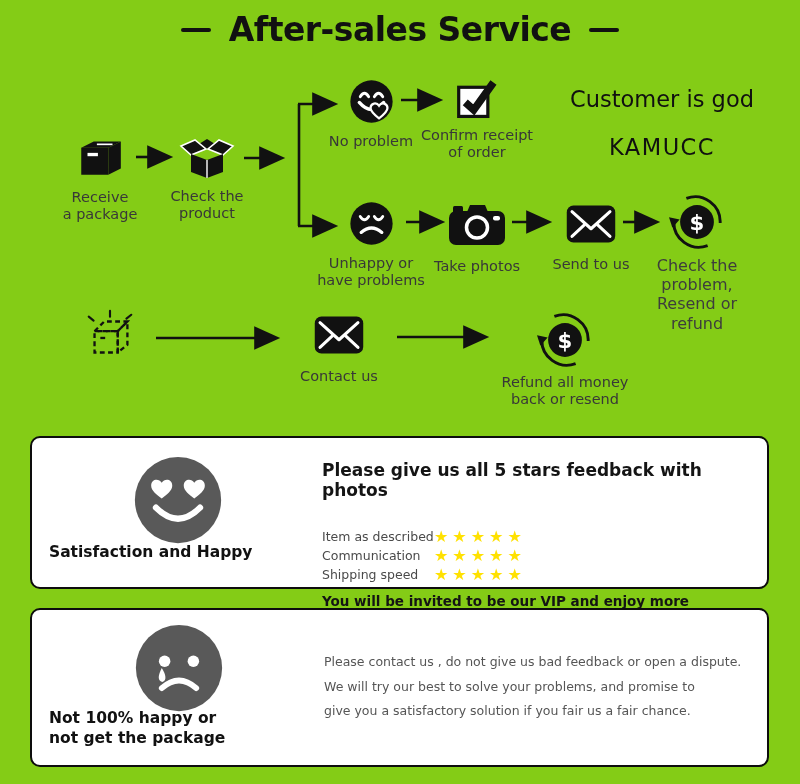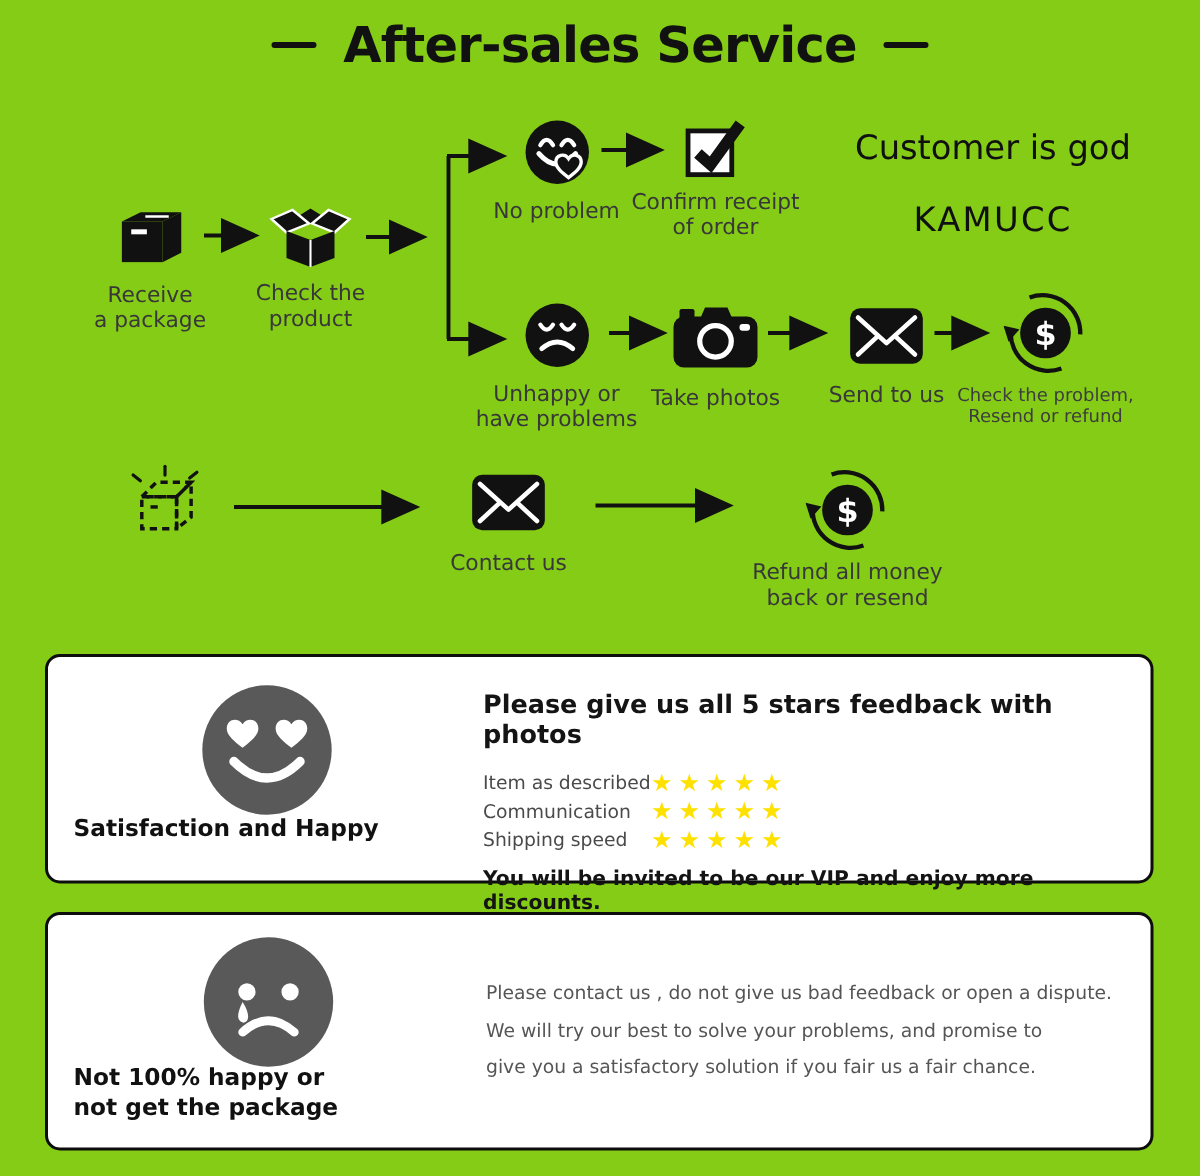--- a/index.html
+++ b/index.html
@@ -5,21 +5,21 @@
   html,body{margin:0;padding:0;background:#fff;}
   .canvas{position:relative;width:800px;height:784px;background:#84cc16;overflow:hidden;
           font-family:"DejaVu Sans","Liberation Sans",sans-serif;color:#111;}
   
   .title-row{position:absolute;top:10px;left:0;width:800px;display:flex;align-items:center;justify-content:center;gap:18px;}
   .title-dash{width:30px;height:4px;background:#111;border-radius:2px;}
   .title-text{font-size:33px;font-weight:bold;letter-spacing:-0.5px;color:#111;}
   
   .node{position:absolute;display:flex;flex-direction:column;align-items:center;gap:8px;text-align:center;}
   .lbl{font-size:14.5px;color:#383838;line-height:1.2;white-space:pre-line;}
-  .lbl.sm{font-size:12px;color:#3d3d3d;}
+  .lbl.sm{font-size:16px;color:#3d3d3d;}
   .brand{position:absolute;left:552px;width:220px;text-align:center;color:#101010;}
   .brand.slogan{top:73px;font-size:22.5px;margin-top:13px;}
   .brand.name{top:134px;font-size:22.5px;letter-spacing:1.5px;}
   svg{display:block;}
   .arrows{position:absolute;left:0;top:0;pointer-events:none;}
   
   .bigbox{position:absolute;left:30px;width:735px;border:2.5px solid #0d0d0d;border-radius:10px;background:#fff;}
   .box1{top:436px;height:149px;}
   .box2{top:608px;height:155px;}
   .smiley{position:absolute;}
@@ -197,21 +197,21 @@
     <svg class="smiley" style="left:100px;top:16px" width="92" height="92" viewBox="0 0 96 96">
       <circle cx="48" cy="48" r="45" fill="#595959"></circle>
       <path d="M31,30 C28,25 20,26 20,33 C20,38 25.5,42 31,46.5 C36.5,42 42,38 42,33 C42,26 34,25 31,30 Z" fill="#fff"></path>
       <path d="M65,30 C62,25 54,26 54,33 C54,38 59.5,42 65,46.5 C70.5,42 76,38 76,33 C76,26 68,25 65,30 Z" fill="#fff"></path>
       <path d="M25,56 Q48,79 71,56" stroke="#fff" stroke-width="6.5" fill="none" stroke-linecap="round"></path>
     </svg>
     <div class="caption" style="top:104px">Satisfaction and Happy</div>
 
     <div class="right-col" style="left:290px;top:22px">
       <div class="rc-heading">Please give us all 5 stars feedback with photos</div>
-      <div style="margin-top:12px">
+      <div style="margin-top:27px">
         <div class="rating-row">
           <span class="rating-label">Item as described</span>
           <span class="stars" style="color:#FFE100">★★★★★</span>
         </div>
         <div class="rating-row">
           <span class="rating-label">Communication</span>
           <span class="stars" style="color:#FFE100">★★★★★</span>
         </div>
         <div class="rating-row">
           <span class="rating-label">Shipping speed</span>

